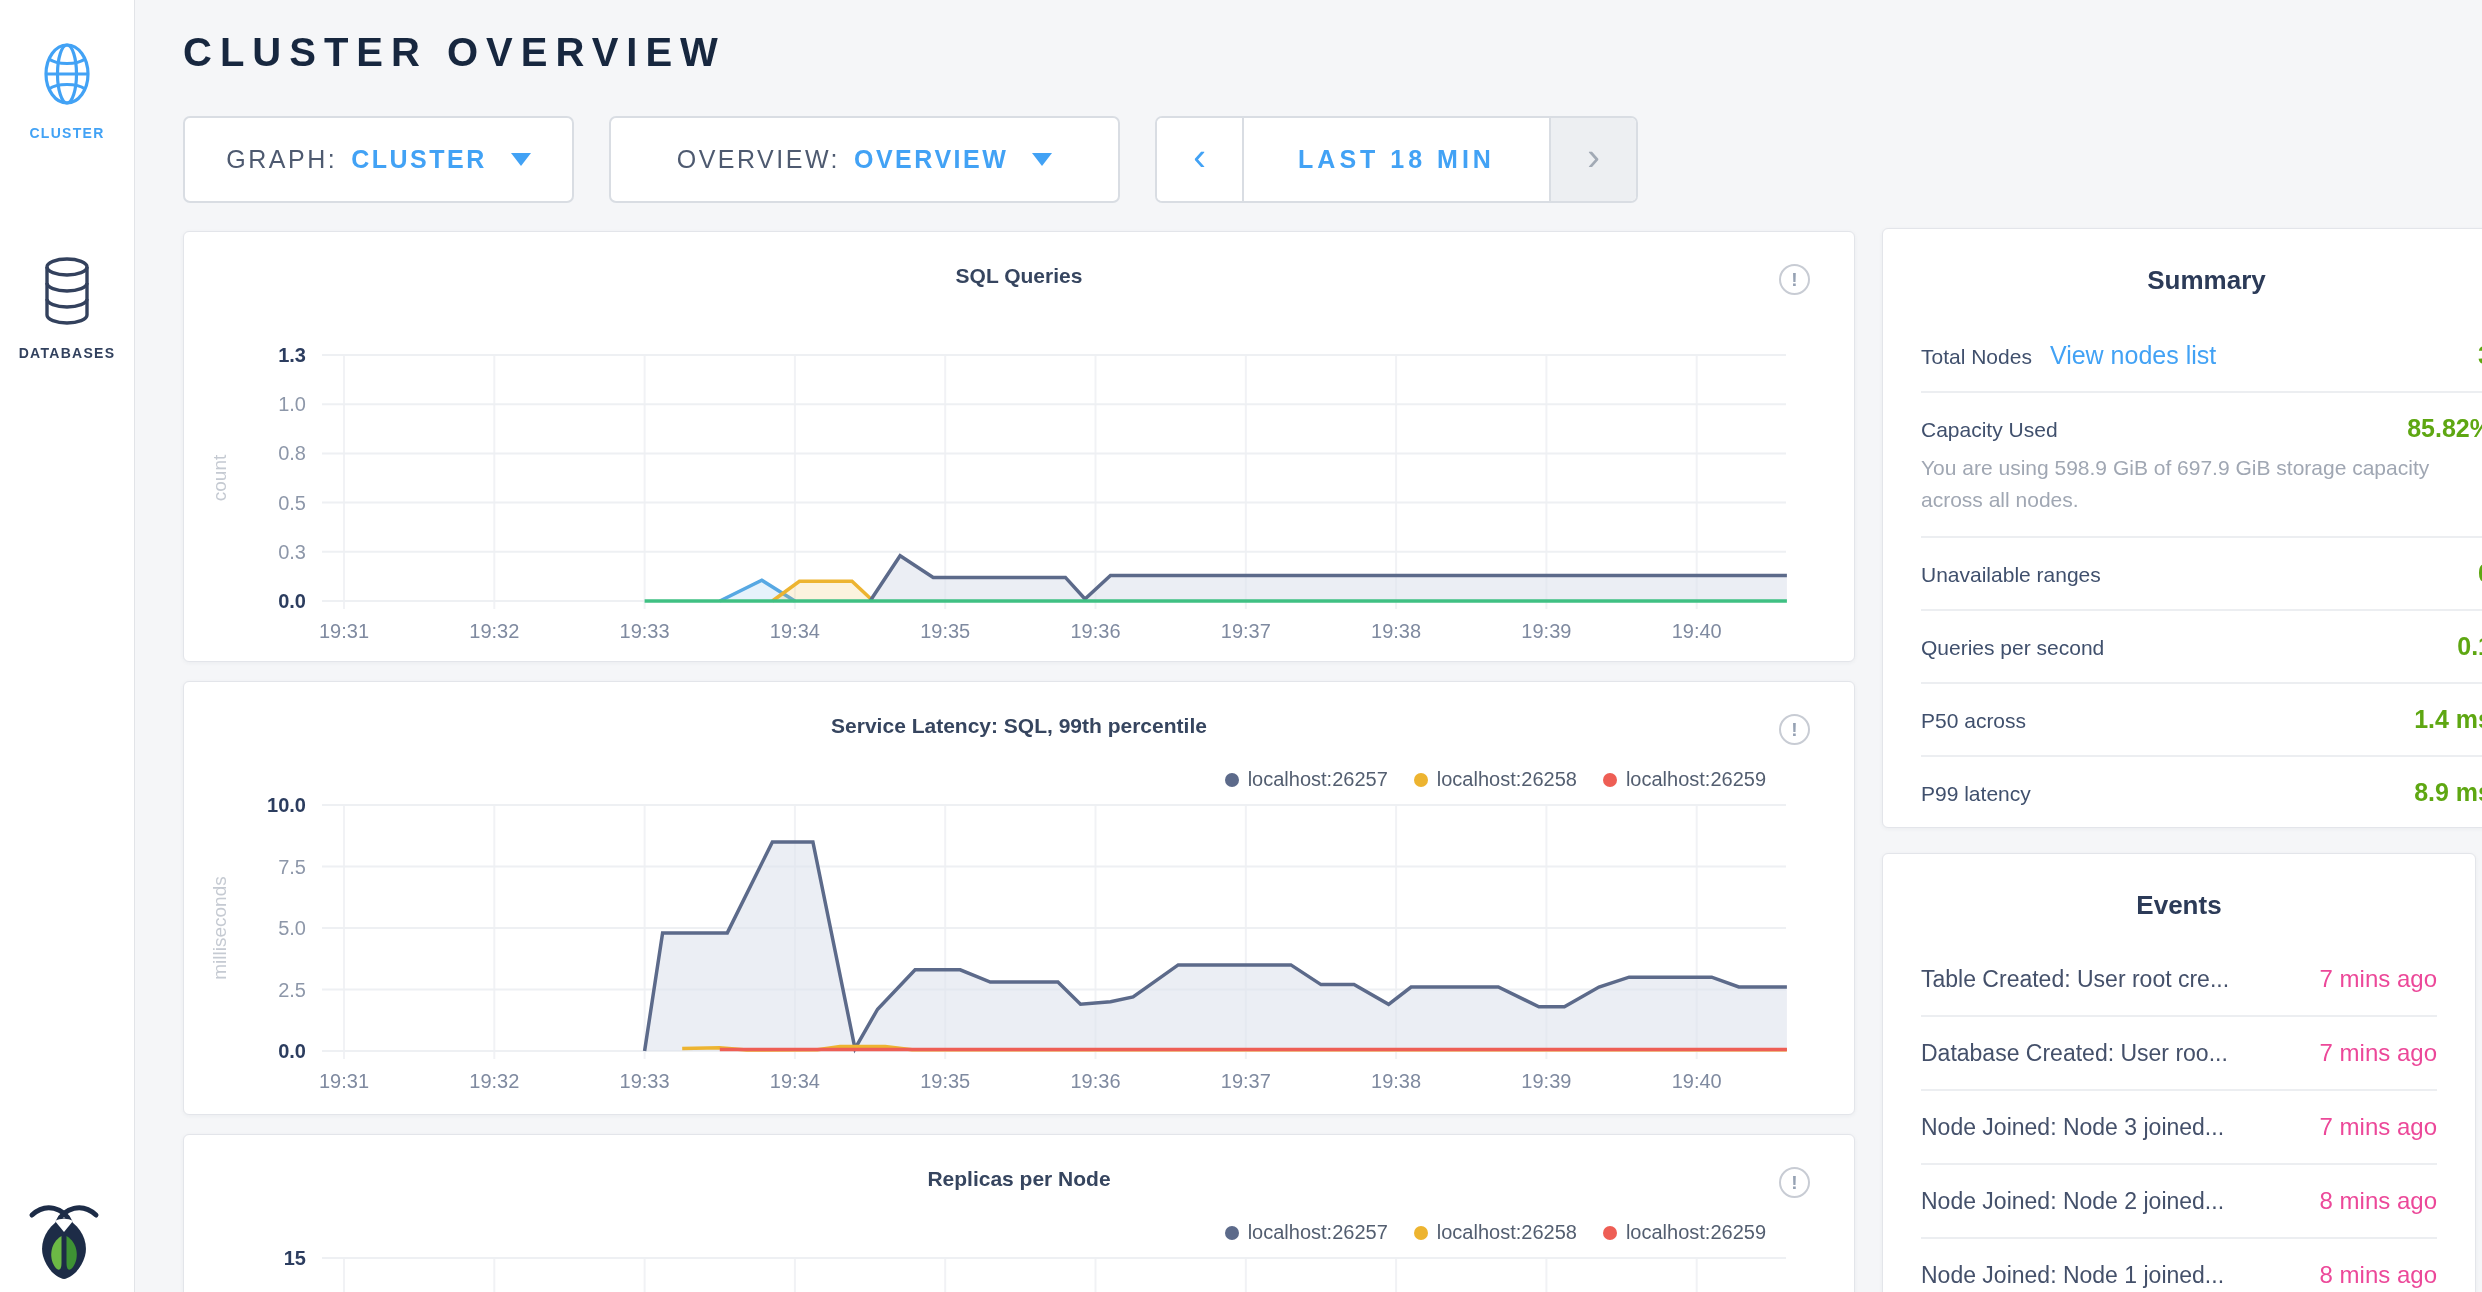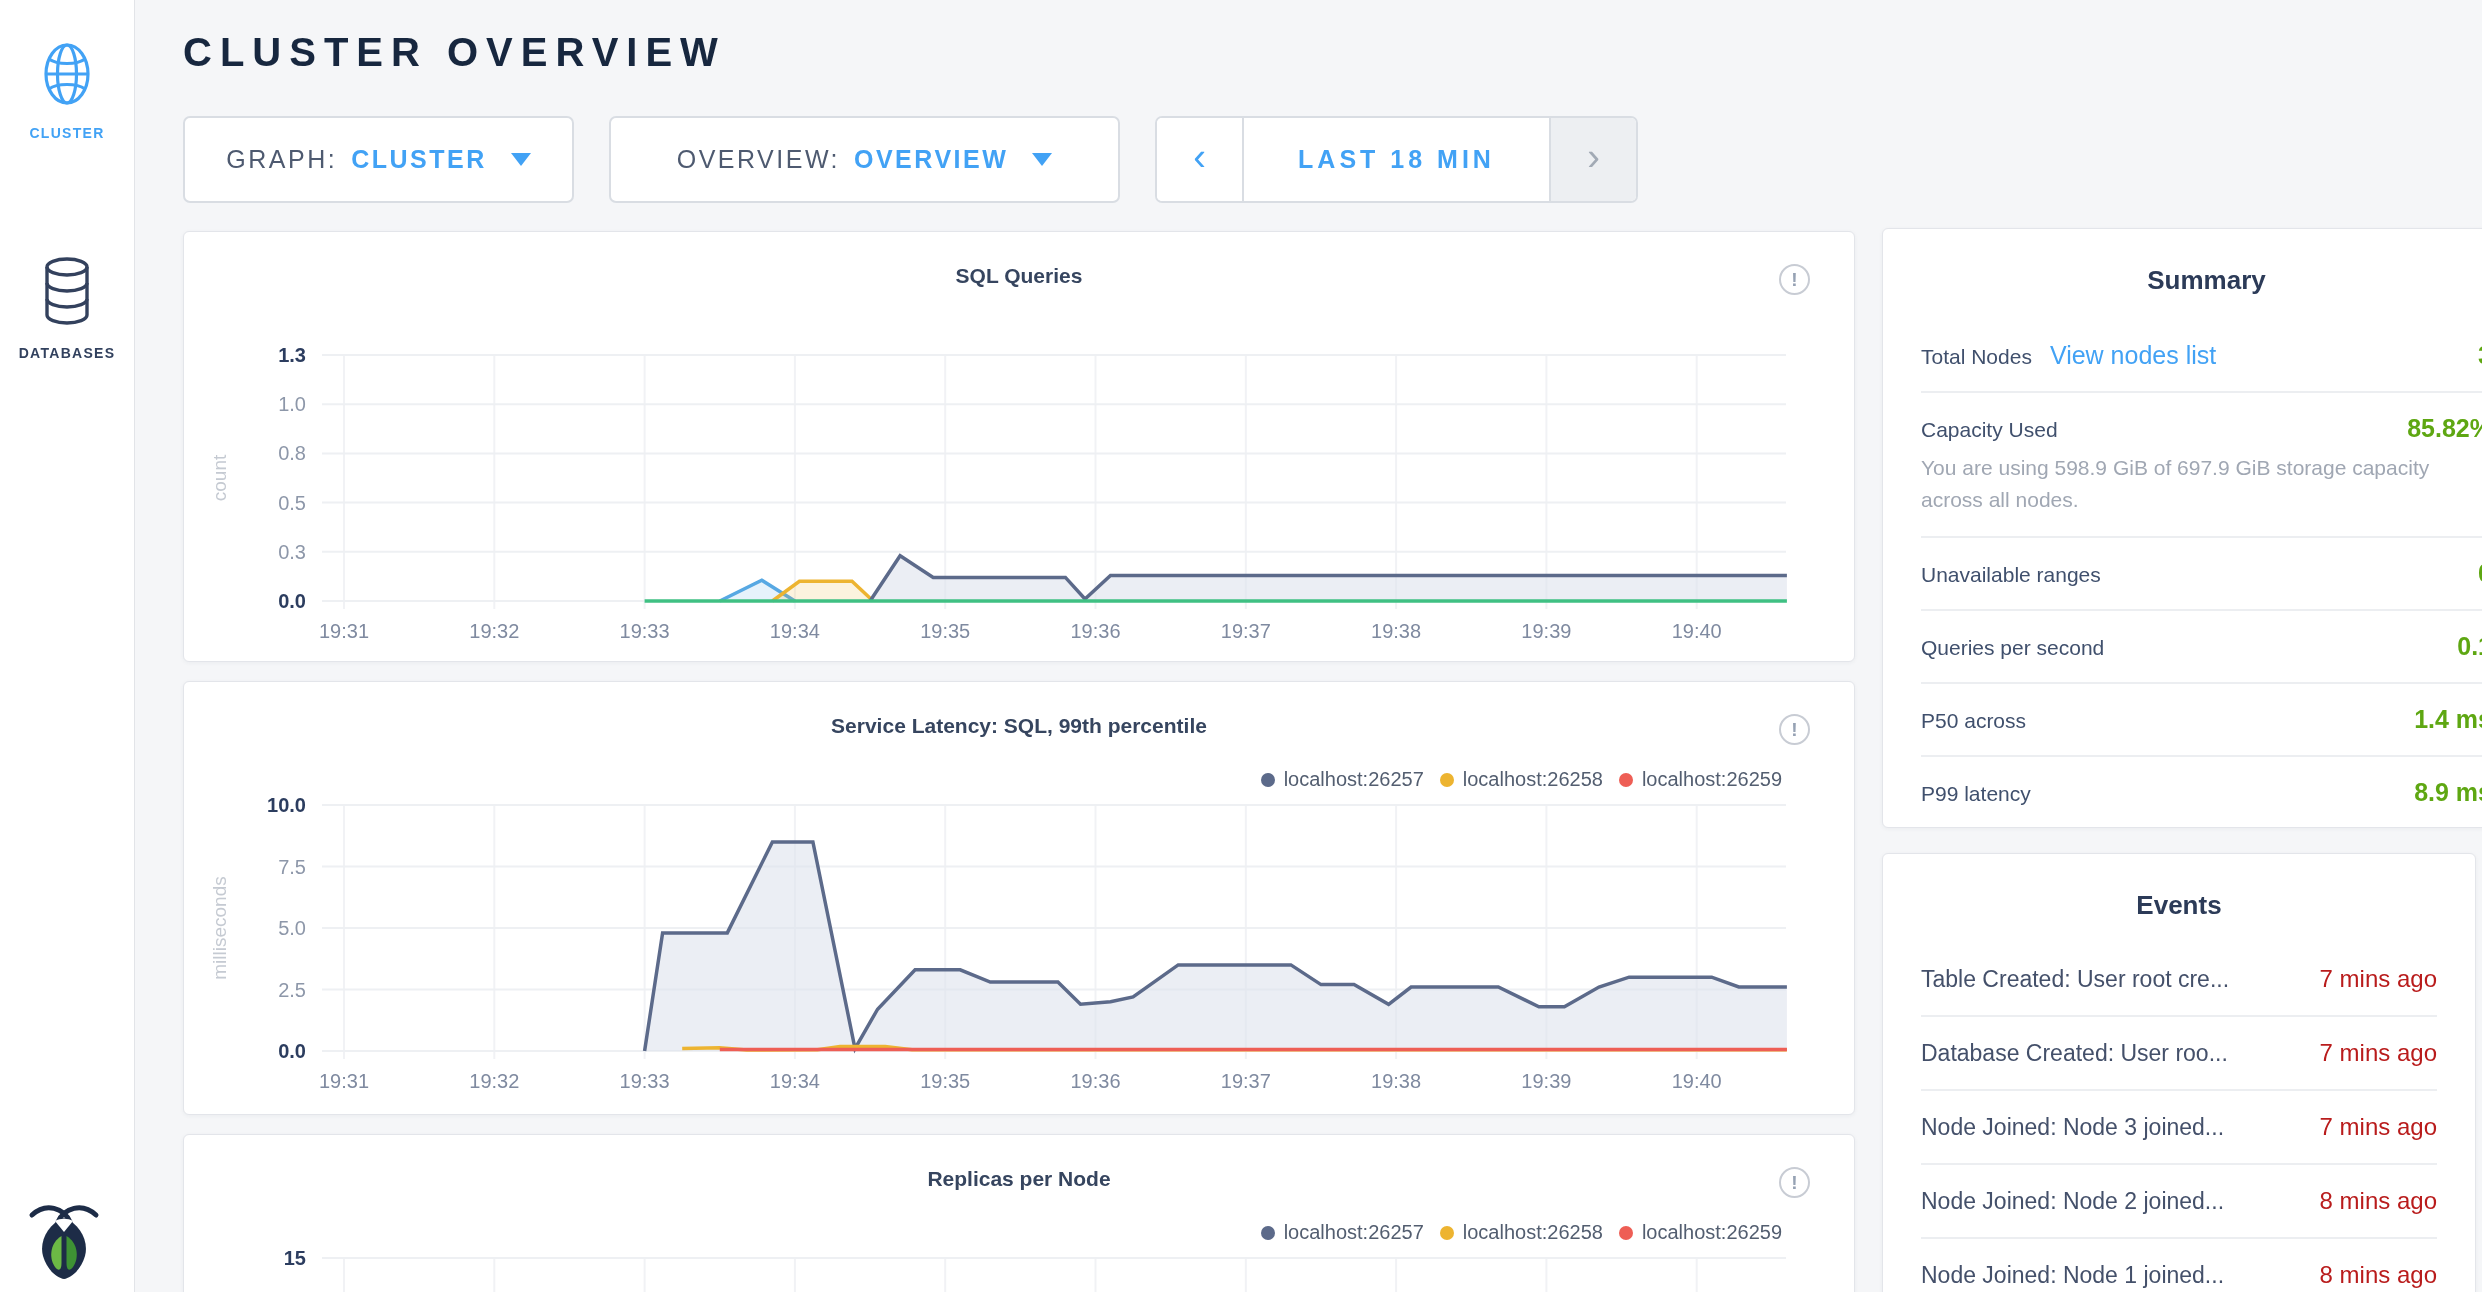--- a/index.html
+++ b/index.html
@@ -40,21 +40,21 @@
     font-size:25px; font-weight:700; letter-spacing:4px; color:#42a2f5; cursor:pointer; }
   
   .card { position:absolute; background:#fff; border:1px solid #e3e5ea; border-radius:6px;
     box-shadow:0 1px 4px rgba(40,50,70,0.05); }
   .chart-card { left:183px; width:1672px; }
   .chart-title { position:absolute; top:32px; left:0; right:0; text-align:center;
     font-size:21px; font-weight:700; color:#36455f; }
   .info-icon { position:absolute; top:32px; right:44px; width:31px; height:31px;
     border:2px solid #c8ccd4; border-radius:50%; color:#96a2b4; font-size:19px; font-weight:700;
     display:flex; align-items:center; justify-content:center; cursor:pointer; }
-  .chart-legend { position:absolute; top:86px; right:72px; display:flex; gap:16px; align-items:center; }
+  .chart-legend { position:absolute; top:86px; right:88px; display:flex; gap:26px; align-items:center; }
   .legend-item { display:flex; align-items:center; gap:9px; font-size:20px; color:#535e70; }
   .legend-dot { width:14px; height:14px; border-radius:50%; }
   svg.chart { position:absolute; left:0; top:0; }
   svg text { font-family:"Liberation Sans", sans-serif; }
   
   .summary-card { left:1882px; top:228px; width:649px; height:600px; }
   .events-card  { left:1882px; top:853px; width:594px; height:575px; }
   .panel-title { text-align:center; font-size:26px; font-weight:700; color:#2c3b58; padding-top:36px; }
   .summary-rows { padding:0 38px; margin-top:24px; }
   .summary-row { display:flex; flex-wrap:wrap; align-items:baseline; padding:21px 0;
@@ -62,21 +62,21 @@
   .summary-row:first-child { border-top:none; }
   .row-label { font-size:21px; color:#40506d; }
   .row-link { font-size:25px; color:#42a2f5; margin-left:18px; cursor:pointer; text-decoration:none; }
   .row-value { margin-left:auto; font-size:25px; font-weight:700; color:#5ea712; }
   .row-subtext { width:100%; font-size:21px; color:#a0a7b3; line-height:1.5; margin-top:9px; }
   .events-rows { padding:0 38px; margin-top:22px; }
   .event-row { display:flex; align-items:center; justify-content:space-between; padding:22px 0;
     border-top:2px solid #eceef1; cursor:pointer; }
   .event-row:first-child { border-top:none; }
   .event-text { font-size:23px; color:#44506a; white-space:nowrap; }
-  .event-time { font-size:24px; color:#b91c1c; white-space:nowrap; margin-left:20px; }
+  .event-time { font-size:24px; color:#ec4899; white-space:nowrap; margin-left:20px; }
 </style>
 </head>
 <body>
 
 <aside class="sidebar">
   <div class="nav-item" id="nav-cluster">
     <span>
       <svg width="64" height="64" viewBox="0 0 64 64" fill="none" stroke="#42a2f5" stroke-width="3.2">
         <ellipse cx="32" cy="32" rx="21" ry="29"></ellipse>
         <ellipse cx="32" cy="32" rx="9.5" ry="29"></ellipse>

